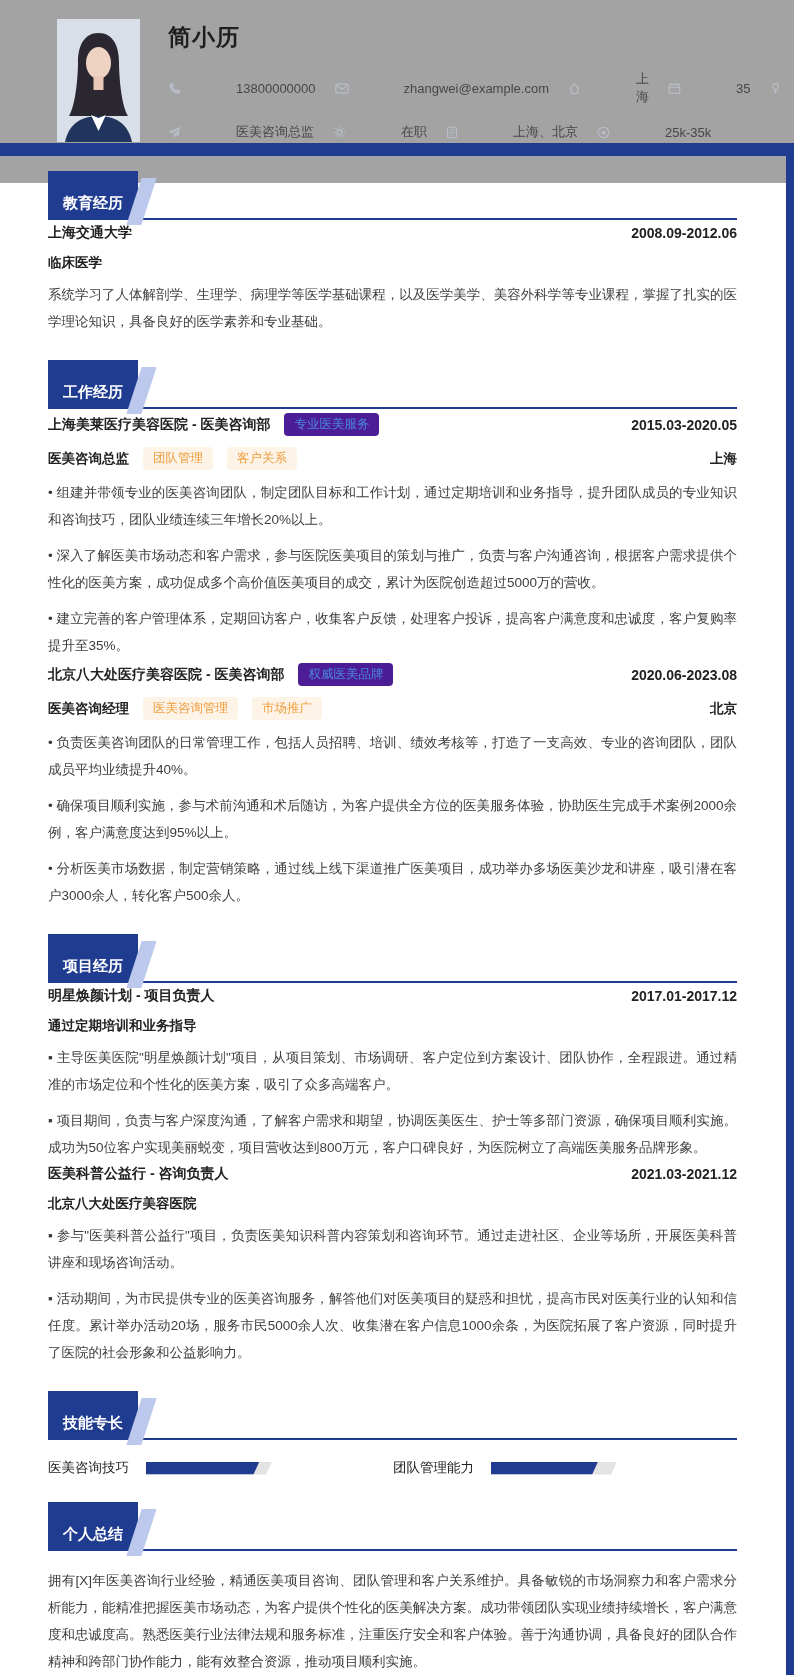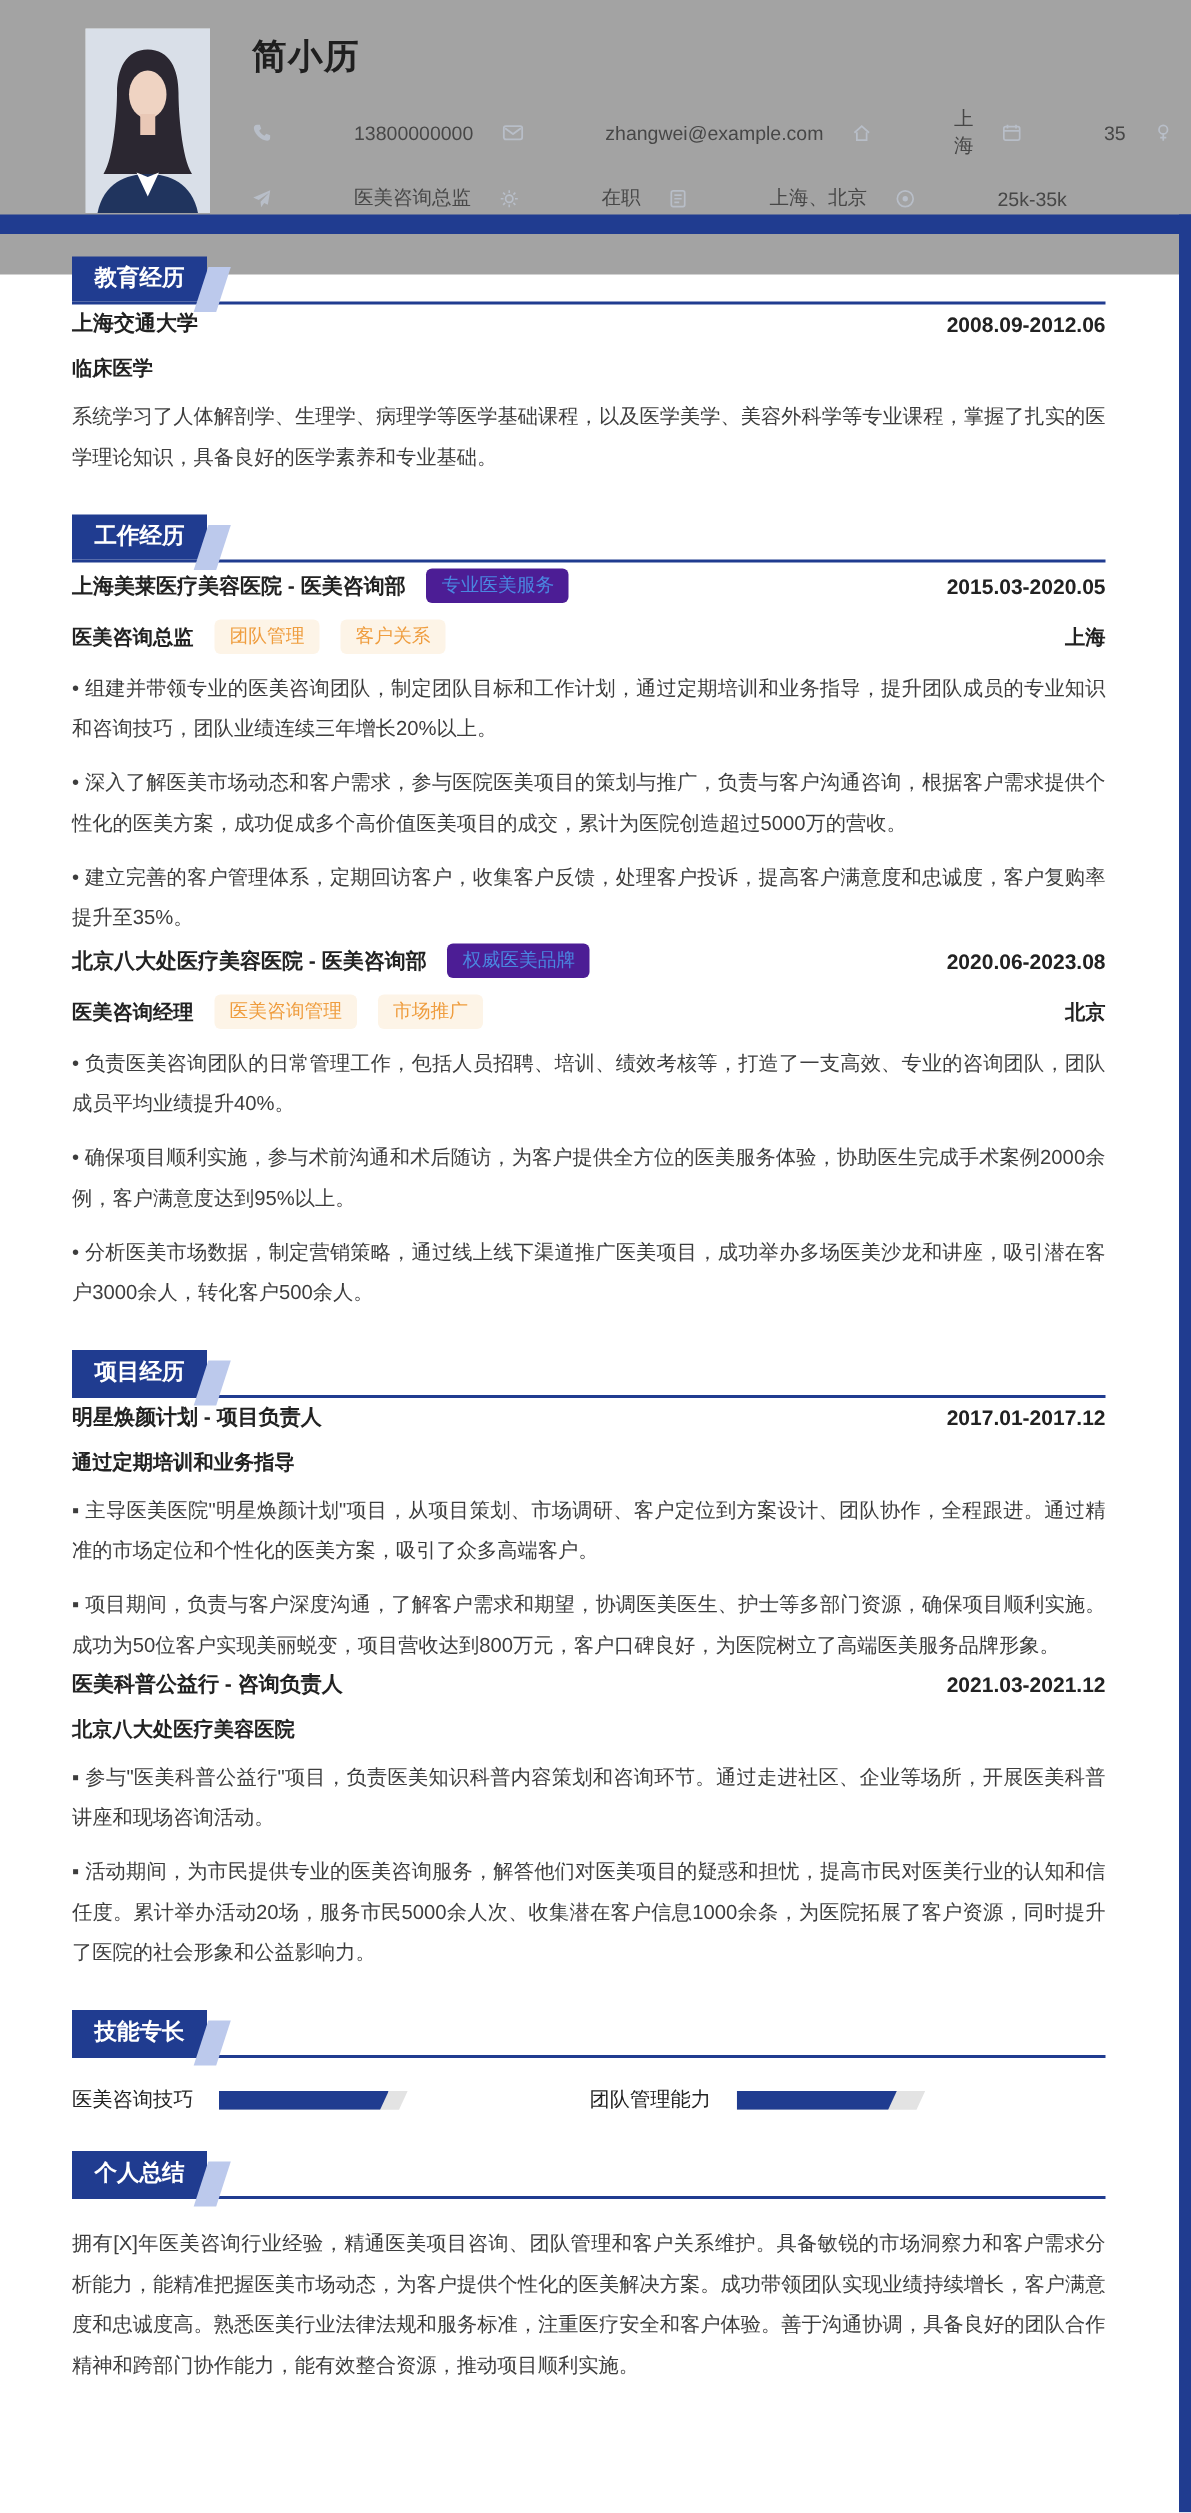--- a/index.html
+++ b/index.html
@@ -20,21 +20,21 @@
   .c-row { display:flex; align-items:center; margin-top:17px; font-size:13px; color:#474747; }
   .c-item { display:flex; align-items:center; margin-right:19px;gap:48px; }
   .c-item .ic { display:inline-flex; margin-right:7px; color:#b8bec8; }
   .c-item .ic svg { display:block; }
 
   
   main { position:absolute; top:156px; left:0; width:794px; padding:15px 57px 0 48px; }
   section { margin-bottom:25px; }
 
   .sec-head { border-bottom:2px solid #203c90; line-height:0; }
-  .sec-badge { position:relative; display:inline-block; background:#203c90; color:#fff; font-size:15px; font-weight:700; line-height:1; padding:7px 15px 8px; z-index:1; }
+  .sec-badge { position:relative; display:inline-block; background:#203c90; color:#fff; font-size:15px; font-weight:700; line-height:1; padding:24px 15px 8px; z-index:1; }
   .sec-badge::after { content:""; position:absolute; right:-11px; top:7px; height:100%; width:15px; background:#bcc9ec; transform:skewX(-18deg); z-index:-1; }
 
   .row { display:flex; justify-content:space-between; align-items:center; }
   .bold { font-weight:700; color:#222; }
   .entry-head { margin-top:4px; font-size:14px;justify-content:space-between; }
   .entry-head .lhs { display:flex; align-items:center; }
   .entry-sub  { margin-top:11px; font-size:13.5px; }
   .entry-sub .lhs { display:flex; align-items:center; }
   .tag { font-size:12.5px; font-weight:400; border-radius:4px; padding:3px 10px; margin-left:14px; white-space:nowrap; }
   .tag-blue   { background:#4c1d95; color:#4a86e0; }

